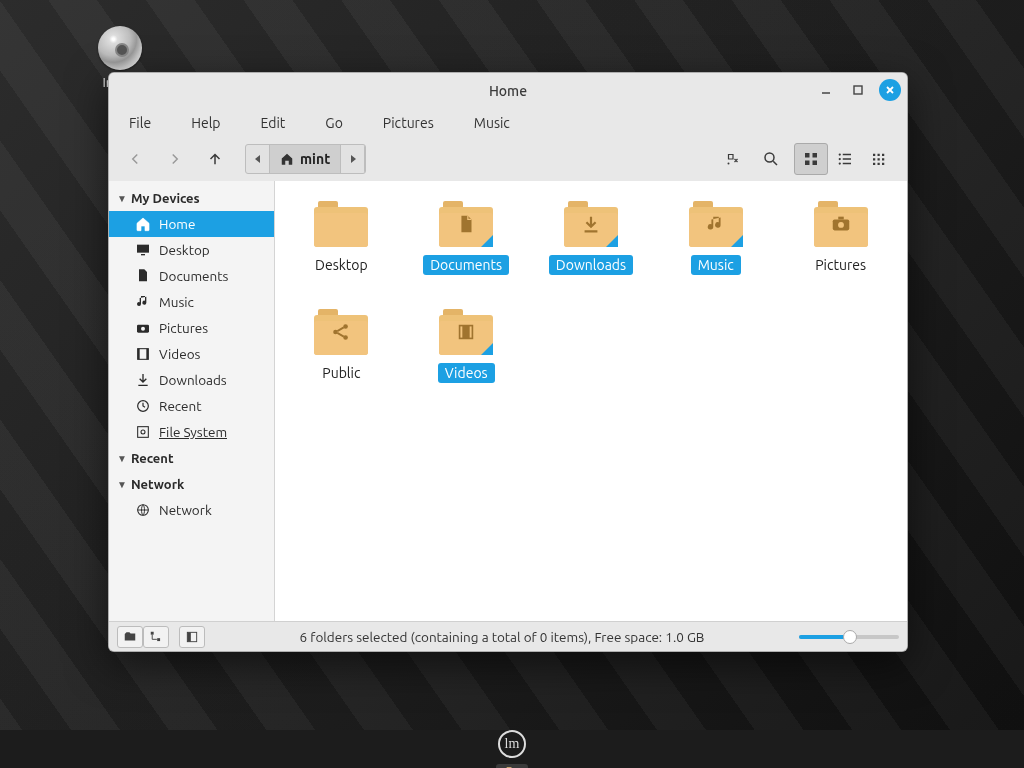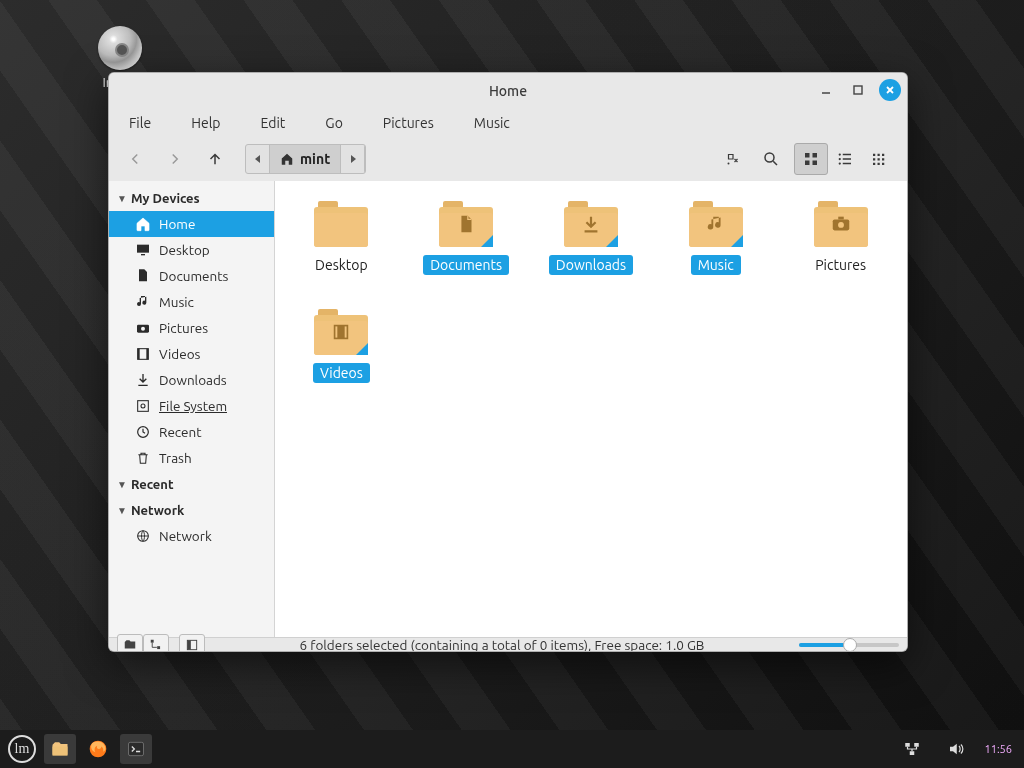--- a/index.html
+++ b/index.html
@@ -95,35 +95,36 @@
   .folder .front { position:absolute; top:12px; left:0; right:0; bottom:0; background:#f2c47e; border-radius:3px;}
   .folder .corner {
     position:absolute; right:0; bottom:0; width:0; height:0;
     border-left:12px solid transparent; border-bottom:12px solid #1ca0e3;
   }
   .folder .glyph { position:absolute; inset:0; display:flex; align-items:center; justify-content:center; color:#a0742f; }
   .fname { display:inline-block; padding:2px 7px; border-radius:3px; font-size:14px;}
   .fitem.sel .fname { background:#1ca0e3; color:#fff;}
 
   .statusbar {
-    height:14px; border-top:1px solid #d0d0d0; background:#e8e8e8;
+    height:30px; border-top:1px solid #d0d0d0; background:#e8e8e8;
     display:flex; align-items:center; padding:0 8px; 
   }
   .statusbar .sbtn { width:26px; height:22px; border:1px solid #bcbcbc; border-radius:3px; background:#f2f2f2; display:flex; align-items:center; justify-content:center; cursor:pointer; color:#444;}
   .statusbar .stext { flex:1; text-align:center; color:#333; font-size:13.5px;}
   .zoom { width:100px; height:14px; position:relative;}
   .zoom::before { content:""; position:absolute; left:0; right:0; top:50%; height:4px; margin-top:-2px; background:#c7c7c7; border-radius:2px;}
   .zoom .fill { position:absolute; left:0; width:46%; top:50%; height:4px; margin-top:-2px; background:#1ca0e3; border-radius:2px;}
   .zoom .thumb { position:absolute; left:44%; top:50%; width:14px; height:14px; margin-top:-7px; background:#fff; border:1px solid #aaa; border-radius:50%;}
 
   
   .panel {
     position:absolute; left:0; right:0; bottom:0; height:38px;
     background:#1c1c1c; display:flex; align-items:center; padding:0 6px; gap:6px;
     color:#ddd;
+    flex-direction:column;
   }
   .panel .pb {
     width:32px; height:30px; display:flex; align-items:center; justify-content:center;
     border-radius:3px; cursor:pointer;
   }
   .panel .mint {
     width:28px; height:28px; border-radius:50%; border:2px solid #ddd; display:flex; align-items:center; justify-content:center;
     font-family: Georgia, serif; font-size:14px; color:#ddd;
   }
   .panel .flex { flex:1; }
@@ -328,45 +329,37 @@
           <span class="lbl">Videos</span>
         </div>
         <div class="sitem">
           <span class="ic">
               <svg class="i16" viewBox="0 0 24 24">
                 <path d="M12 3v12M7 10l5 5 5-5M5 20h14" fill="none" stroke="currentColor" stroke-width="2"></path>
               </svg>
             </span>
           <span class="lbl">Downloads</span>
         </div>
+        <div class="sitem">
+          <span class="ic">
+              <svg class="i16" viewBox="0 0 24 24">
+                <circle cx="12" cy="12" r="8" fill="none" stroke="currentColor" stroke-width="1.8"></circle>
+                <path d="M12 7v5l3 2" stroke="currentColor" stroke-width="1.8" fill="none"></path>
+              </svg>
+            </span>
+          <span class="lbl">Recent</span>
+        </div>
         <div class="sitem under">
           <span class="ic">
               <svg class="i16" viewBox="0 0 24 24">
                 <rect x="4" y="4" width="16" height="16" fill="none" stroke="currentColor" stroke-width="1.6"></rect>
                 <circle cx="12" cy="12" r="3" fill="none" stroke="currentColor" stroke-width="1.6"></circle>
               </svg>
             </span>
           <span class="lbl">File System</span>
-        </div>
-        <div class="sitem">
-          <span class="ic">
-              <svg class="i16" viewBox="0 0 24 24">
-                <circle cx="12" cy="12" r="8" fill="none" stroke="currentColor" stroke-width="1.8"></circle>
-                <path d="M12 7v5l3 2" stroke="currentColor" stroke-width="1.8" fill="none"></path>
-              </svg>
-            </span>
-          <span class="lbl">Recent</span>
-        </div>
-        <div class="sitem">
-          <span class="ic">
-              <svg class="i16" viewBox="0 0 24 24">
-                <path d="M5 7h14M9 7V5h6v2M7 7l1 13h8l1-13" fill="none" stroke="currentColor" stroke-width="1.6"></path>
-              </svg>
-            </span>
-          <span class="lbl">Trash</span>
         </div>
 
         <div class="side-section-header">
           <span class="tri">▼</span>
           <span>Recent</span>
         </div>
 
         <div class="side-section-header">
           <span class="tri">▼</span>
           <span>Network</span>
@@ -438,20 +431,35 @@
                   <div class="front"></div>
                   <div class="glyph">
                     <svg class="glyphsvg" viewBox="0 0 24 24">
                       <rect x="3" y="7" width="18" height="12" rx="2" fill="currentColor"></rect>
                       <circle cx="12" cy="13" r="3.2" fill="#f2c47e"></circle>
                       <rect x="9" y="4" width="6" height="3" fill="currentColor"></rect>
                     </svg>
                   </div>
                 </div>
               </div><span class="fname">Pictures</span></div>
+            <div class="fitem"><div class="icon">
+                <div class="folder">
+                  <div class="tab"></div>
+                  <div class="body"></div>
+                  <div class="front"></div>
+                  <div class="glyph">
+                    <svg class="glyphsvg" viewBox="0 0 24 24">
+                      <circle cx="6" cy="12" r="2.5" fill="currentColor"></circle>
+                      <circle cx="17" cy="6" r="2.5" fill="currentColor"></circle>
+                      <circle cx="17" cy="18" r="2.5" fill="currentColor"></circle>
+                      <path d="M8 11l7-4M8 13l7 4" stroke="currentColor" stroke-width="2"></path>
+                    </svg>
+                  </div>
+                </div>
+              </div><span class="fname">Public</span></div>
             <div class="fitem sel"><div class="icon">
                 <div class="folder">
                   <div class="tab"></div>
                   <div class="body"></div>
                   <div class="front"></div>
                   <div class="glyph">
                     <svg class="glyphsvg" viewBox="0 0 24 24">
                       <rect x="5" y="5" width="14" height="14" fill="currentColor"></rect>
                       <rect x="5" y="5" width="3" height="14" fill="#f2c47e"></rect>
                       <rect x="16" y="5" width="3" height="14" fill="#f2c47e"></rect>

